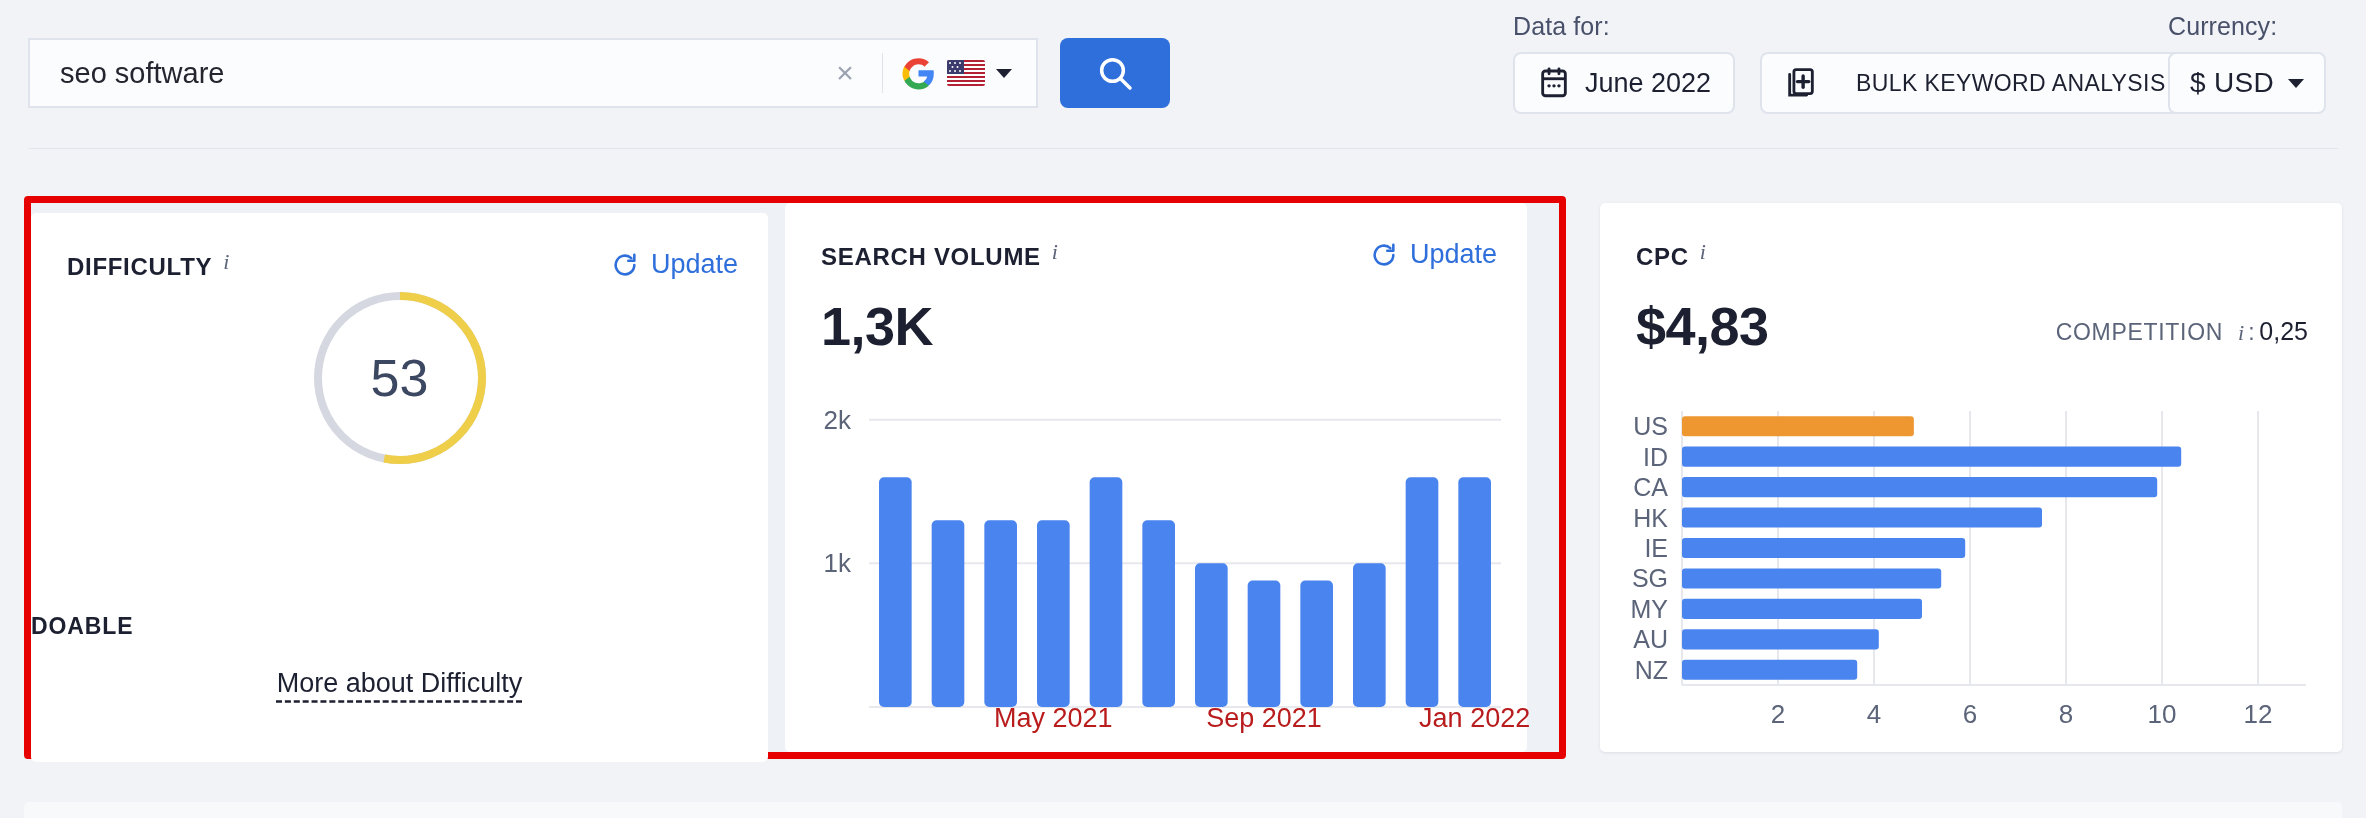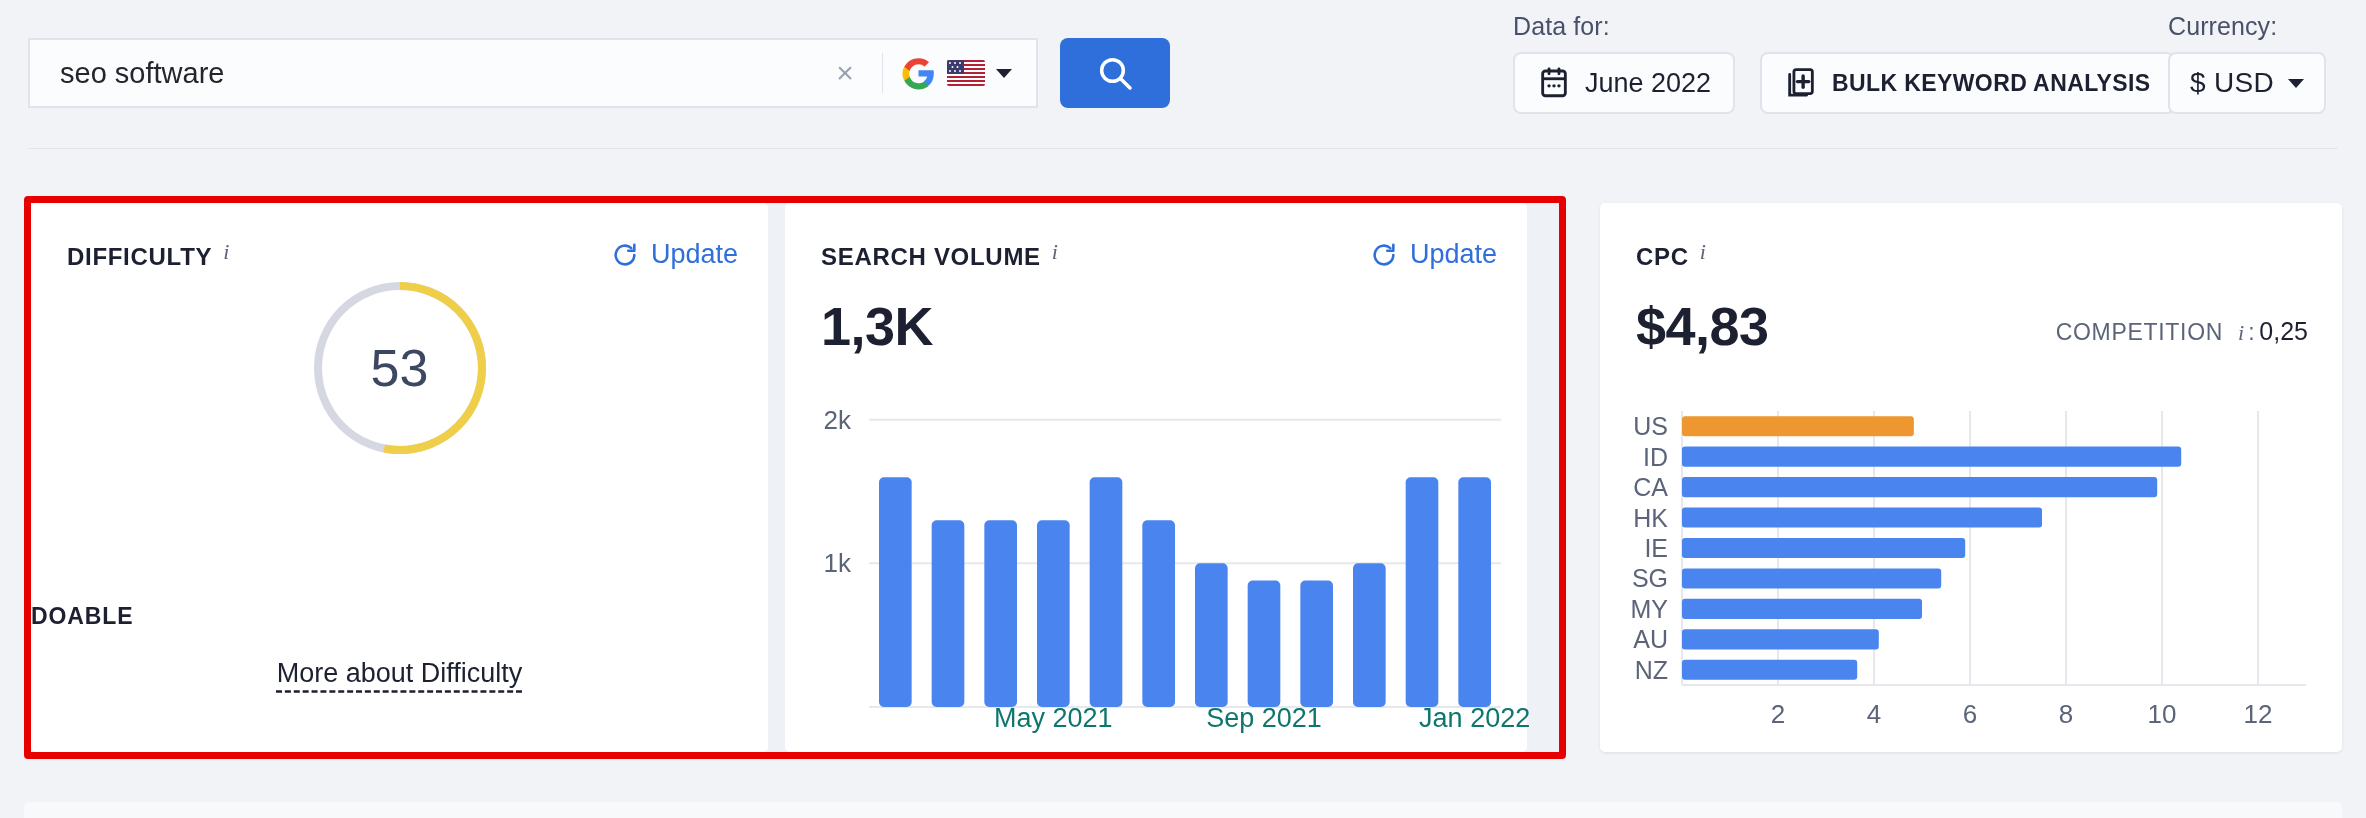--- a/index.html
+++ b/index.html
@@ -69,38 +69,38 @@
   .rc-label {
     font-size: 25px; color: #49506a; letter-spacing: .1px;
   }
   .pill {
     height: 62px; background: #fbfcfe;
     border: 2px solid #dfe3ec; border-radius: 8px;
     display: inline-flex; align-items: center;
     padding: 0 22px; gap: 14px; cursor: pointer;
   }
   .pill-text { font-size: 27px; color: #1c2030; }
-  .pill-text.caps { font-size: 23px; letter-spacing: .4px; font-weight: 700; }
+  .pill-text.caps { font-size: 23px; letter-spacing: .4px; font-weight: 400; margin-left: 24px; }
   .cur-text { font-size: 28px; color: #1c2030; letter-spacing: .3px; }
 
   
   .cards { position: absolute; left: 0; top: 196px; width: 2366px; height: 580px; }
 
   .redbox {
     position: absolute; left: 24px; top: 0px;
     width: 1542px; height: 563px;
     border: 7px solid #e60000;
     border-radius: 4px;
     background: #eef1f6;
   }
 
   .card {
     position: absolute; background: #fff; border-radius: 5px;
   }
-  .card-difficulty { left: 31px; top: 7px; width: 737px; height: 549px; }
+  .card-difficulty { left: 31px; top: 17px; width: 737px; height: 549px; }
   .card-volume     { left: 785px; top: 7px; width: 742px; height: 549px; }
   .card-cpc {
     left: 1600px; top: 7px; width: 742px; height: 549px;
     box-shadow: 0 1px 3px rgba(30,40,70,.10);
   }
 
   .card-head {
     position: absolute; left: 36px; top: 36px; right: 30px;
     display: flex; align-items: flex-start; justify-content: space-between;
   }
@@ -138,21 +138,21 @@
 
   
   .big-metric {
     position: absolute; left: 36px; top: 92px;
     font-size: 54px; font-weight: 700; color: #1c2030; letter-spacing: -.5px;
   }
   .vol-chart { position: absolute; left: 22px; top: 182px; width: 700px; height: 340px; }
   .xlabels {
     position: absolute; left: 22px; top: 500px; width: 700px; height: 34px;
   }
-  .xlabel { position: absolute; font-size: 27px; color: #0f766e; white-space: nowrap; }
+  .xlabel { position: absolute; font-size: 27px; color: #b91c1c; white-space: nowrap; }
 
   
   .competition {
     position: absolute; right: 34px; top: 114px;
     display: flex; align-items: baseline; gap: 4px;
   }
   .comp-label { font-size: 23px; letter-spacing: .7px; color: #5b6479; }
   .comp-val { font-size: 25px; color: #1c2030; }
   .cpc-chart { position: absolute; left: 20px; top: 204px; width: 700px; height: 330px; }
 

